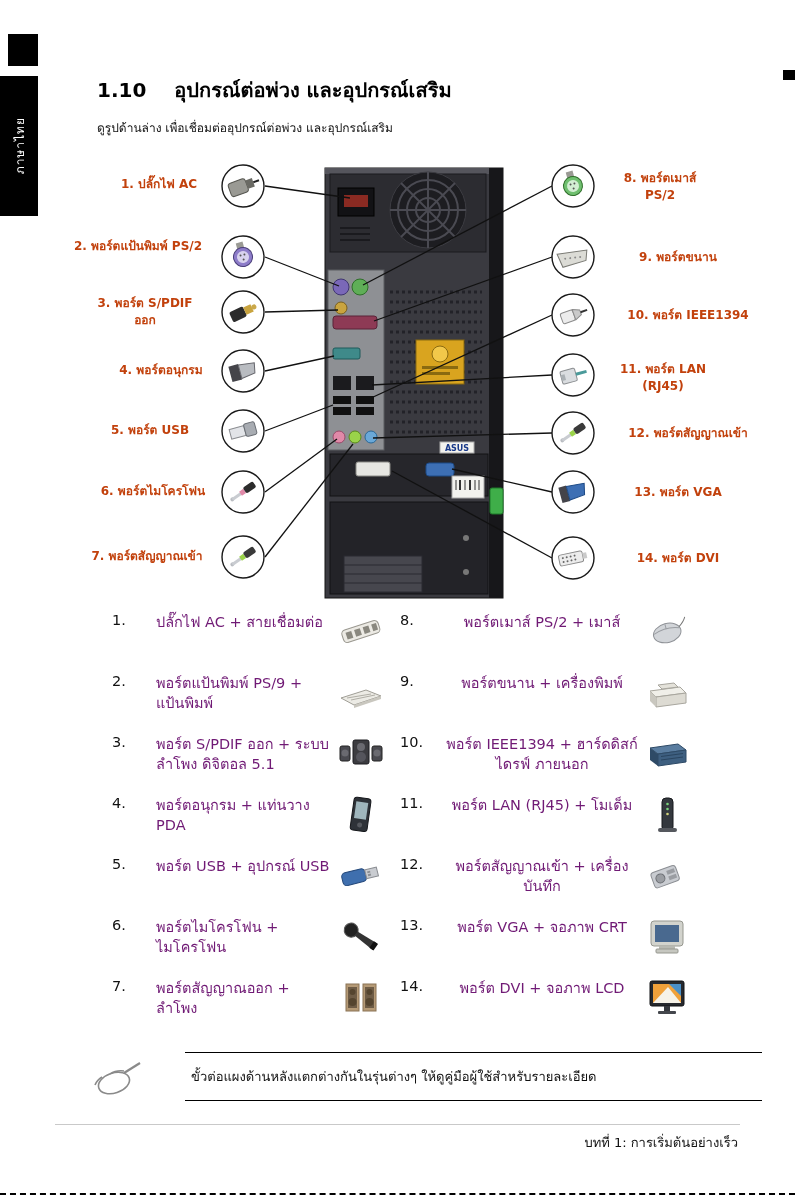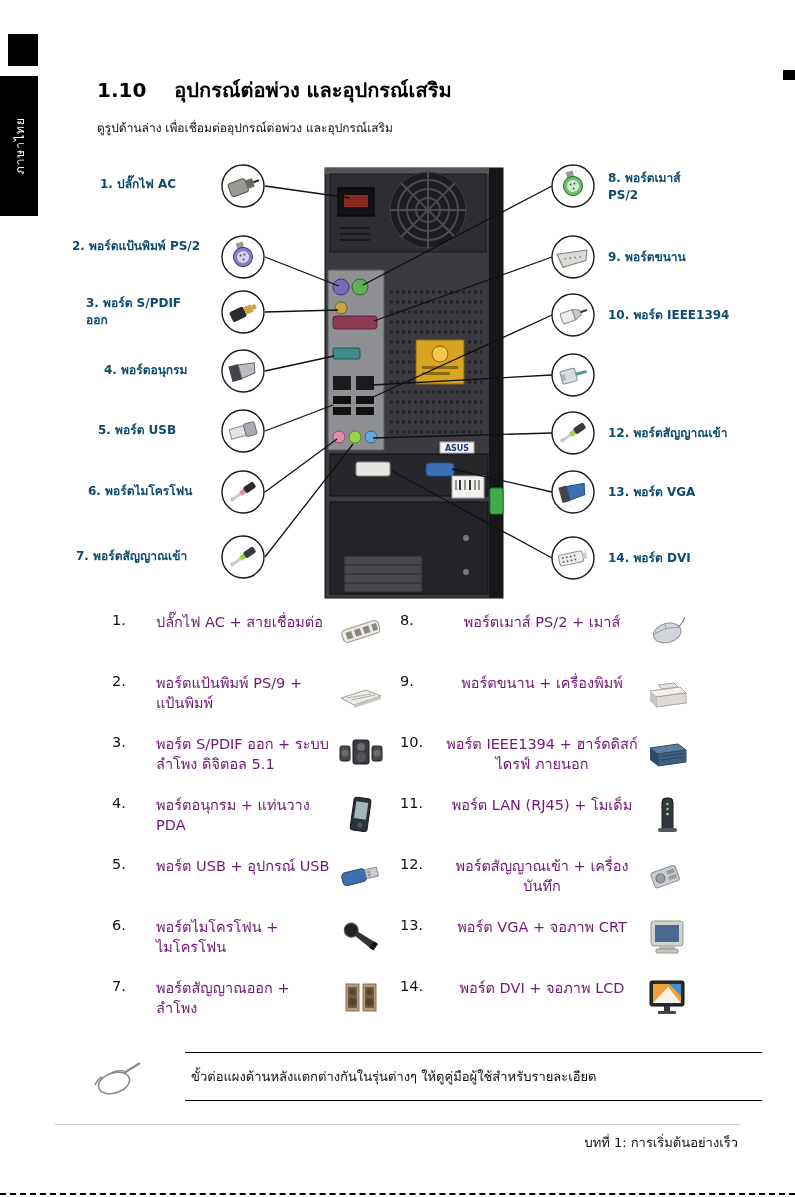--- a/index.html
+++ b/index.html
@@ -10,21 +10,21 @@
   .side-tab { position:absolute; left:0; top:76px; width:38px; height:140px; background:#000;
               color:#fff; display:flex; align-items:center; justify-content:center; }
   .side-tab span { writing-mode:vertical-rl; transform:rotate(180deg); font-size:12px; letter-spacing:1px; }
   .right-tick { position:absolute; right:0; top:70px; width:12px; height:10px; background:#000; }
 
   .title-row { position:absolute; left:97px; top:74px; display:flex; gap:28px;
                font-weight:bold; font-size:20px; color:#000;align-items:center; }
   .subtitle { position:absolute; left:97px; top:118px; font-size:12px; color:#111; }
 
   .diagram-svg { position:absolute; left:0; top:158px; width:795px; height:450px; }
-  .dlabel { position:absolute; font-weight:bold; font-size:12px; line-height:1.45; color:#0c4a6e; }
+  .dlabel { position:absolute; font-weight:bold; font-size:12px; line-height:1.45; color:#c2410c;text-align:center; }
 
   .list { position:absolute; left:112px; top:612px; display:grid;
           grid-template-columns:288px 292px; grid-auto-rows:minmax(61px,auto); grid-auto-flow:row; }
   .item { display:flex; align-items:flex-start; }
   .inum { width:44px; flex:none; font-size:14.5px; color:#111; }
   .itext { flex:none; font-size:14.5px; line-height:1.4; color:#701a75; }
   .item.left .itext { width:178px; }
   .item.right .itext { width:196px;text-align:center; }
   .iicon { margin-left:4px; flex:none; }
   .iicon svg { width:46px; height:40px; display:block; }
@@ -297,20 +297,21 @@
   <div class="dlabel" style="left:100px;top:176px;width:118px">1. ปลั๊กไฟ AC</div>
   <div class="dlabel" style="left:72px;top:238px;width:132px">2. พอร์ตแป้นพิมพ์ PS/2</div>
   <div class="dlabel" style="left:86px;top:295px;width:118px">3. พอร์ต S/PDIF ออก</div>
   <div class="dlabel" style="left:104px;top:362px;width:114px">4. พอร์ตอนุกรม</div>
   <div class="dlabel" style="left:98px;top:422px;width:104px">5. พอร์ต USB</div>
   <div class="dlabel" style="left:88px;top:483px;width:130px">6. พอร์ตไมโครโฟน</div>
   <div class="dlabel" style="left:76px;top:548px;width:142px">7. พอร์ตสัญญาณเข้า</div>
   <div class="dlabel" style="left:608px;top:170px;width:104px">8. พอร์ตเมาส์ PS/2</div>
   <div class="dlabel" style="left:608px;top:249px;width:140px">9. พอร์ตขนาน</div>
   <div class="dlabel" style="left:608px;top:307px;width:160px">10. พอร์ต IEEE1394</div>
+  <div class="dlabel" style="left:608px;top:361px;width:110px">11. พอร์ต LAN (RJ45)</div>
   <div class="dlabel" style="left:608px;top:425px;width:160px">12. พอร์ตสัญญาณเข้า</div>
   <div class="dlabel" style="left:608px;top:484px;width:140px">13. พอร์ต VGA</div>
   <div class="dlabel" style="left:608px;top:550px;width:140px">14. พอร์ต DVI</div>
 
   <div class="list">
 
     <div class="item left">
       <span class="inum">1.</span>
       <span class="itext">ปลั๊กไฟ AC + สายเชื่อมต่อ</span>
       <span class="iicon">

